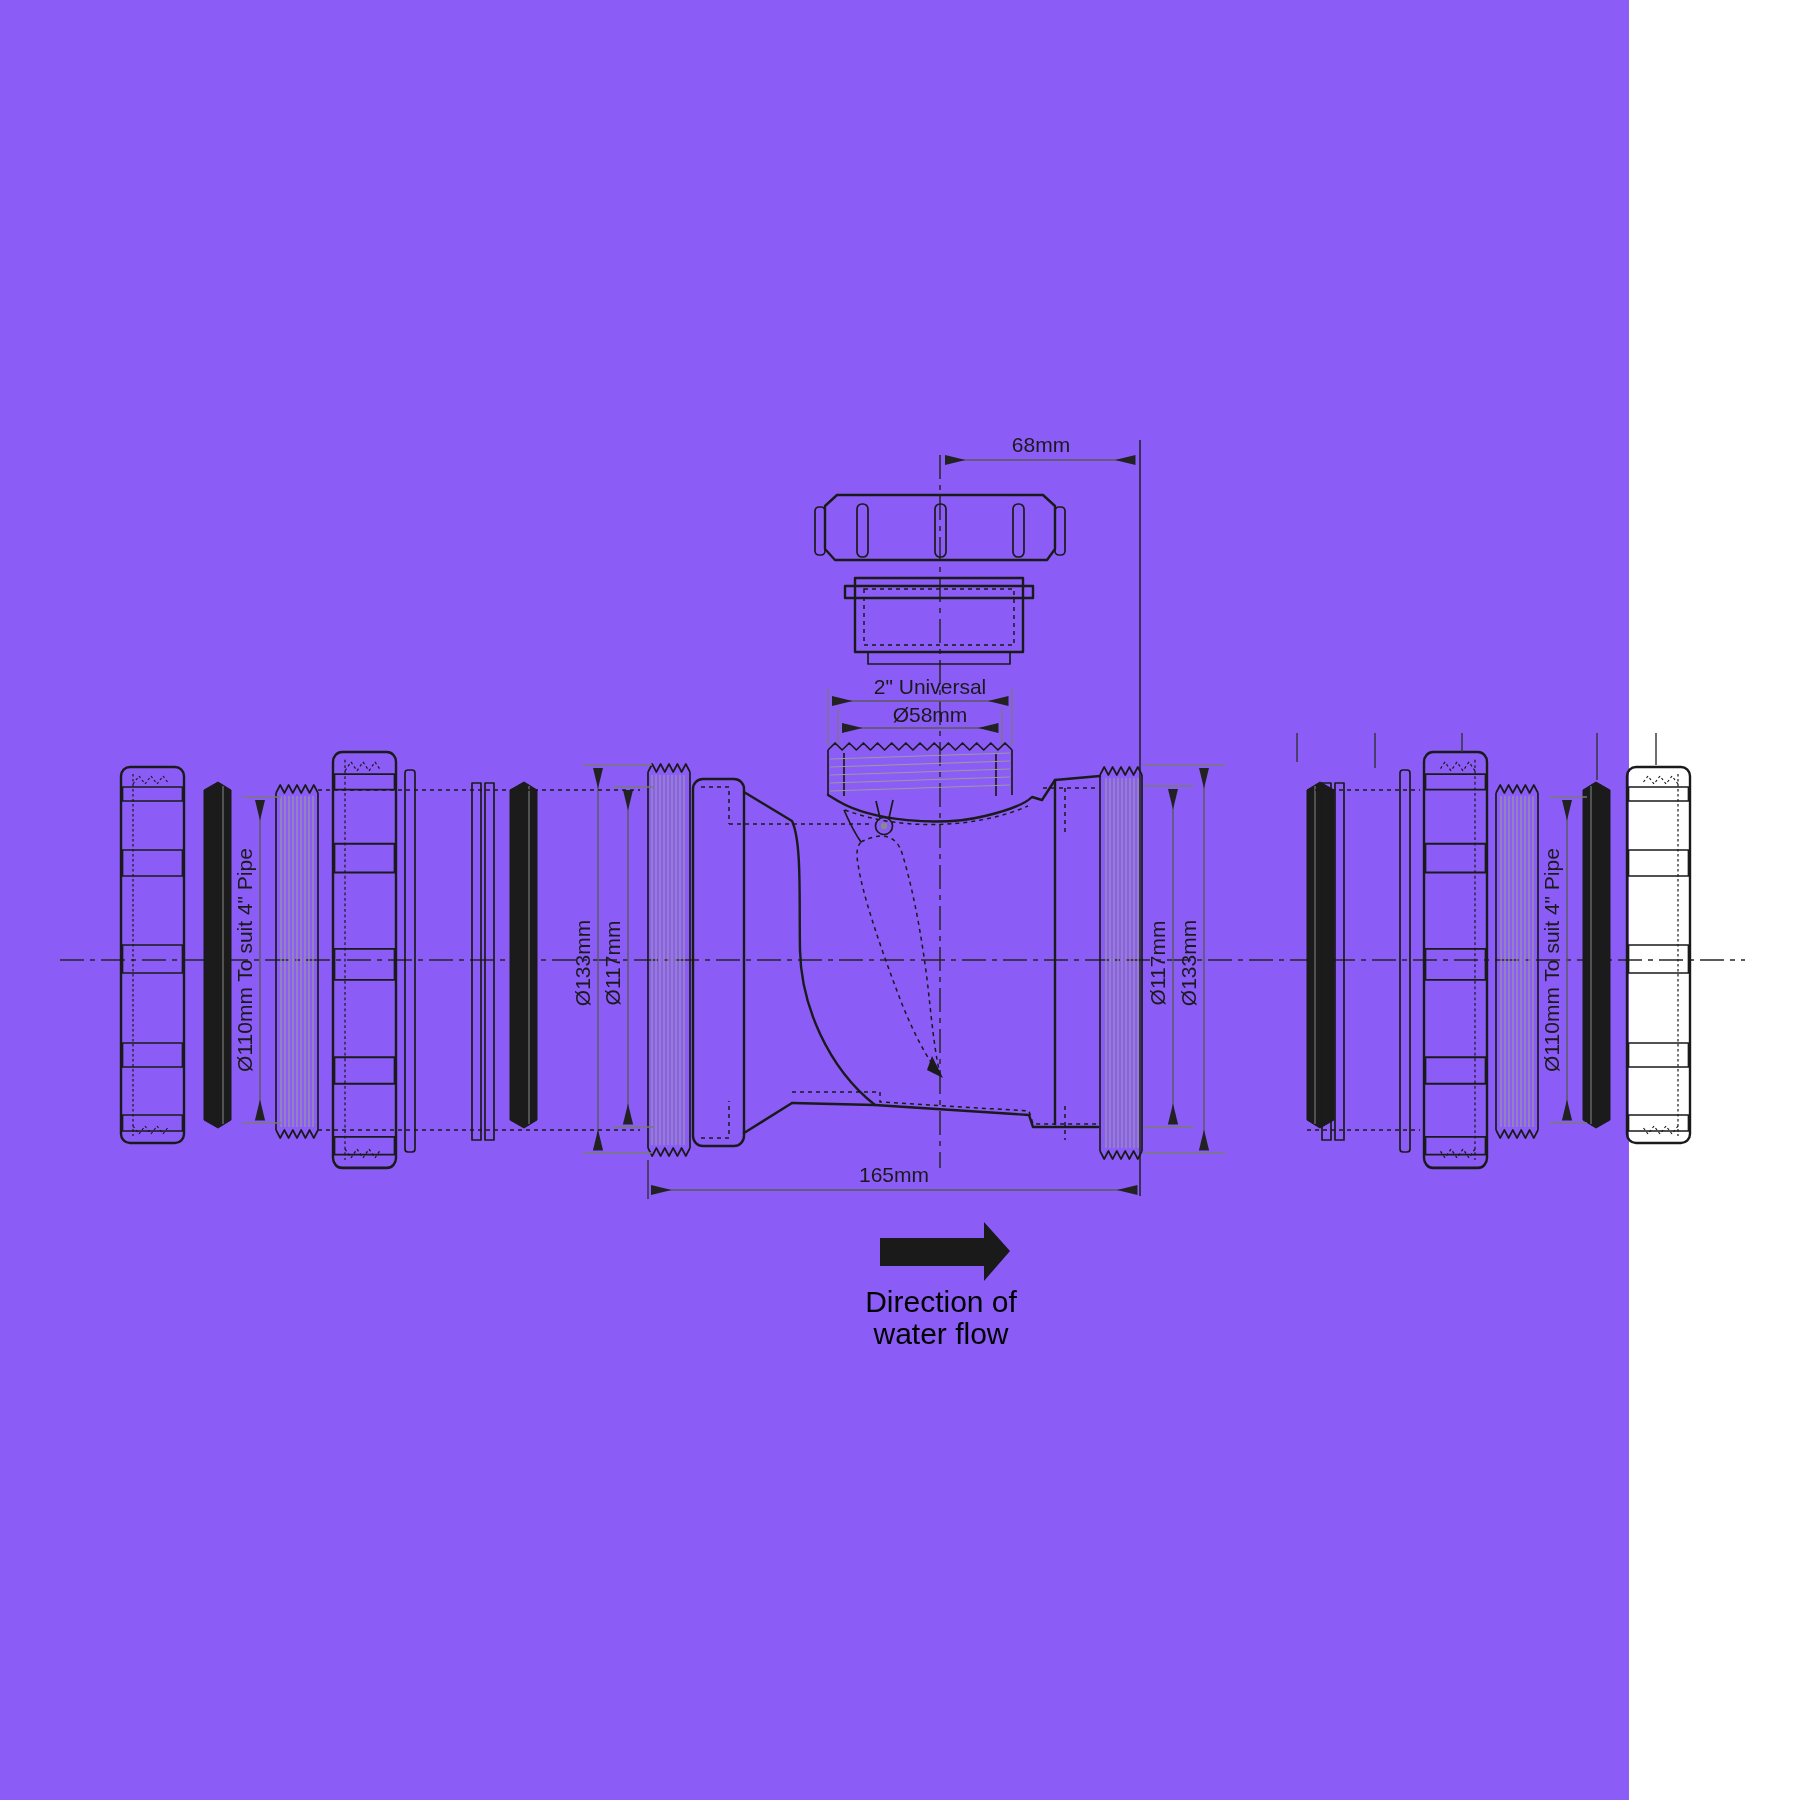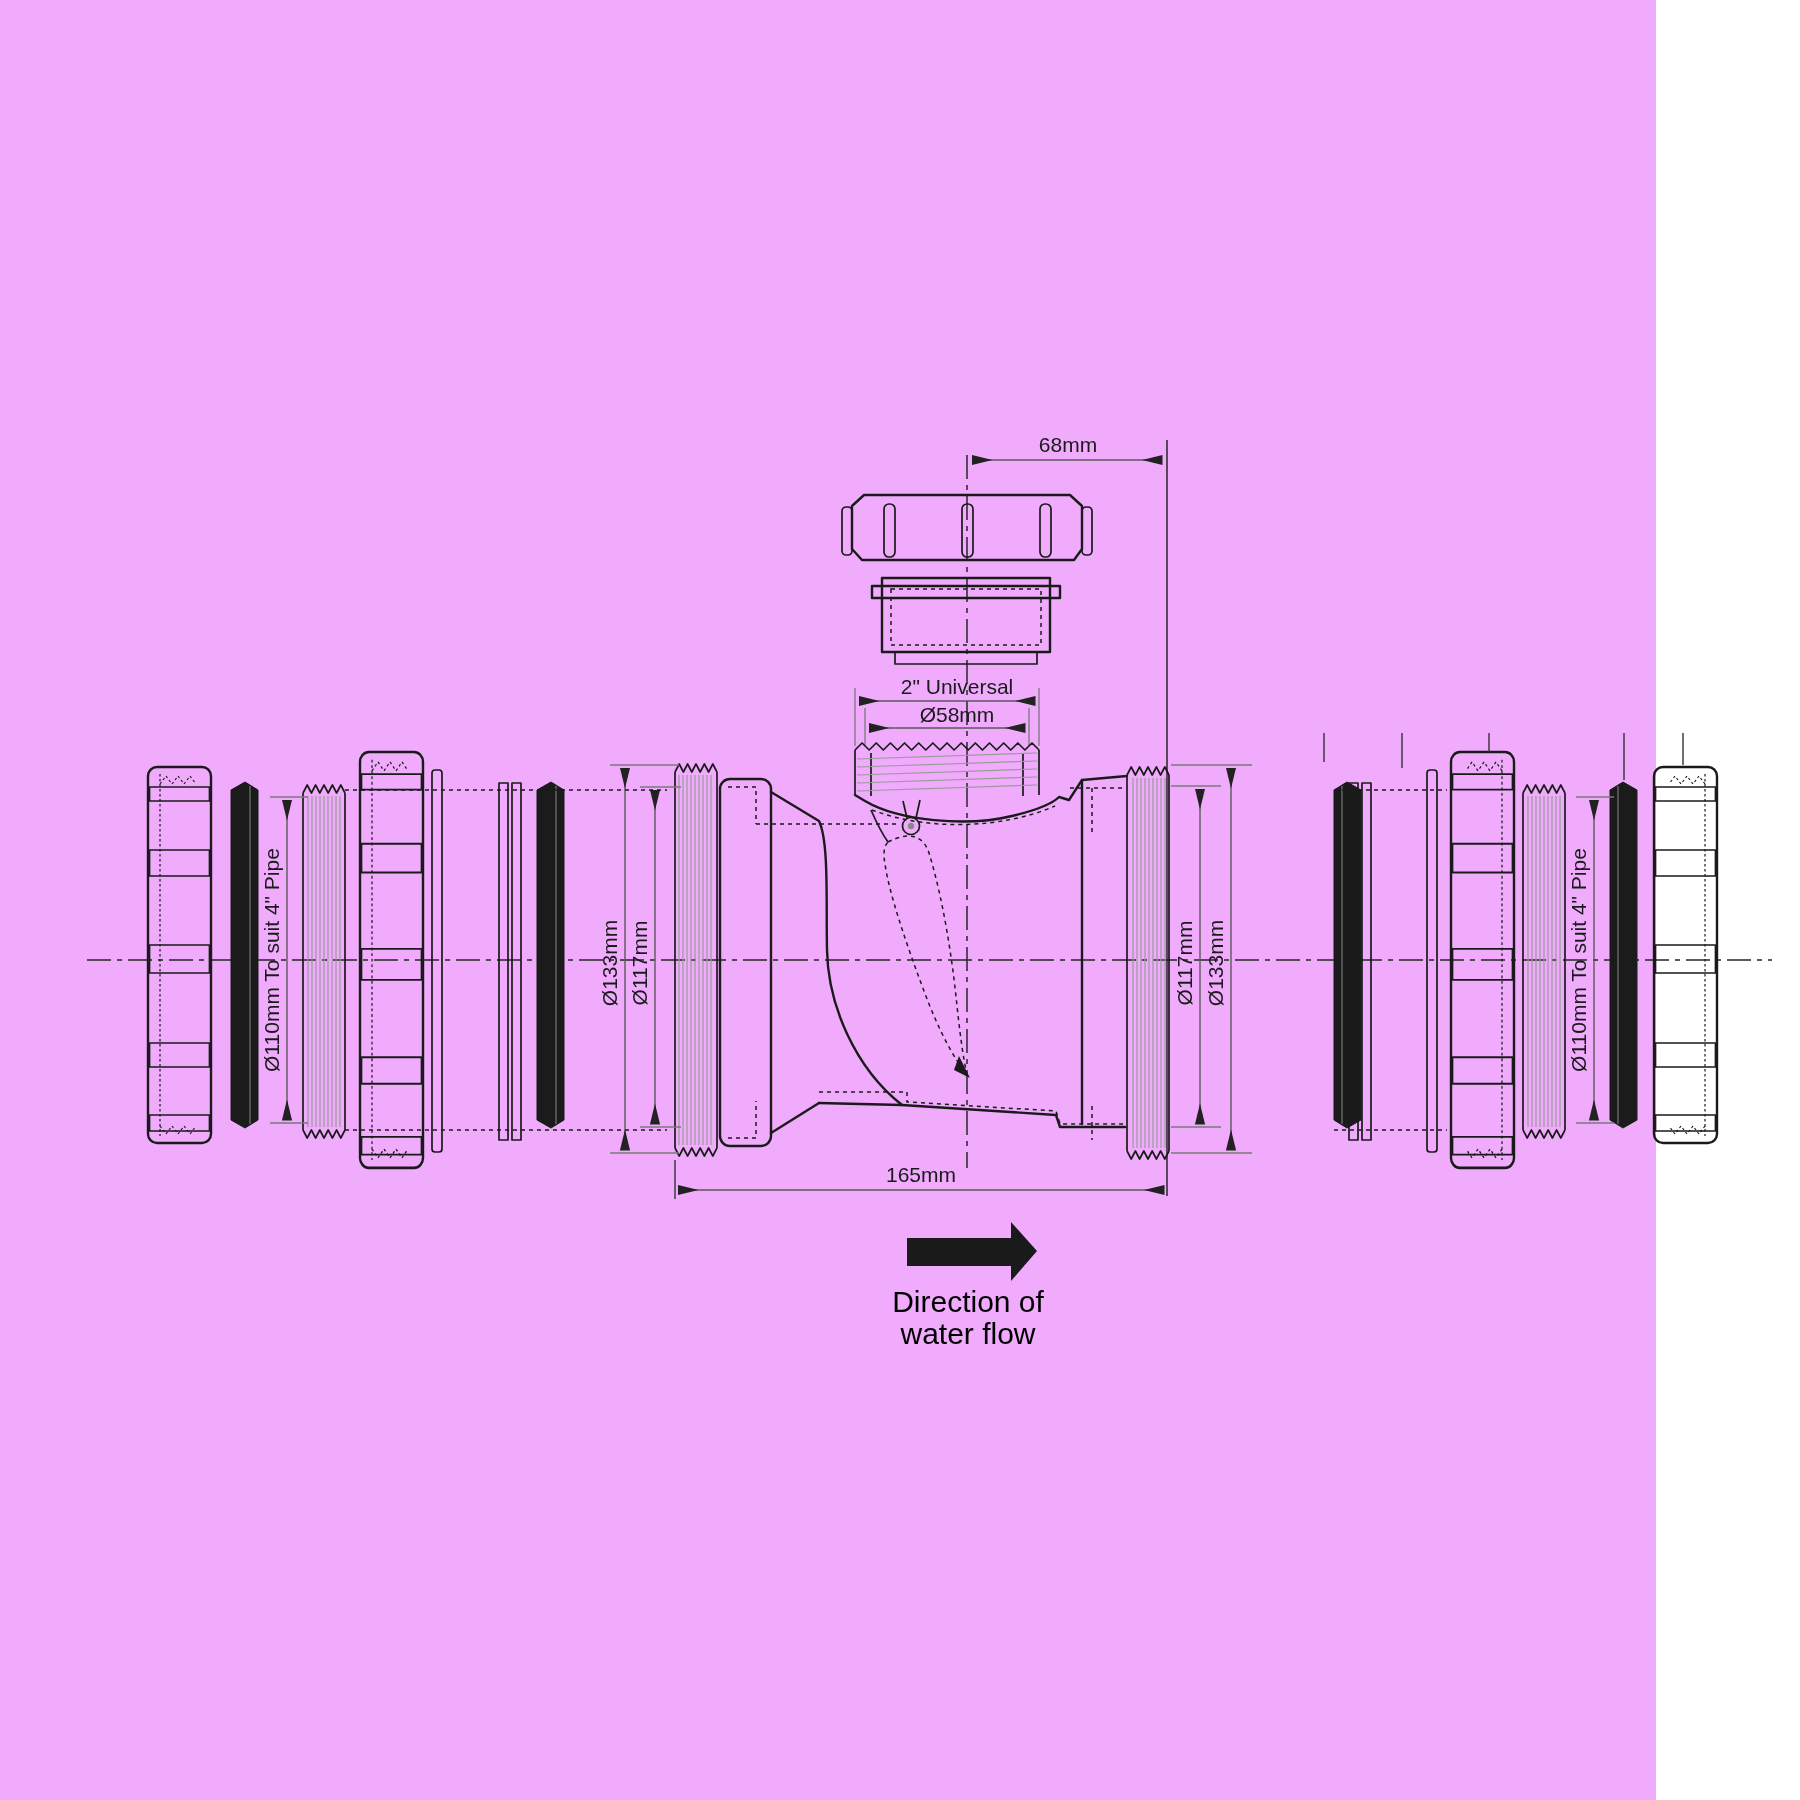--- a/index.html
+++ b/index.html
@@ -1,16 +1,16 @@
 <!DOCTYPE html>
 <html><head>
 <meta charset="utf-8">
 <style>
   html,body{margin:0;padding:0;background:#ffffff;}
-  .page{width:1629px;height:1800px;position:relative;background:#f0abfc;padding-left:27px;}
+  .page{width:1629px;height:1800px;position:relative;background:#8b5cf6;}
   svg{display:block;}
   text{font-family:"Liberation Sans","DejaVu Sans",sans-serif;fill:#1a1a1a;}
   .t21{font-size:21px;}
   .t30{font-size:30px;fill:#000;}
   .ol{stroke:#1a1a1a;stroke-width:2.4;fill:none;stroke-linejoin:round;stroke-linecap:round;}
   .ol2{stroke:#1a1a1a;stroke-width:1.7;fill:none;stroke-linejoin:round;}
   .hatch{stroke:#9b9b9b;stroke-width:1.2;fill:none;}
   .dash{stroke:#1a1a1a;stroke-width:1.5;fill:none;stroke-dasharray:4 4;}
   .dashz{stroke:#1a1a1a;stroke-width:1.2;fill:none;stroke-dasharray:2.5 2.5;}
   .cl{stroke:#262626;stroke-width:1.5;fill:none;stroke-dasharray:24 6 5 6;}

